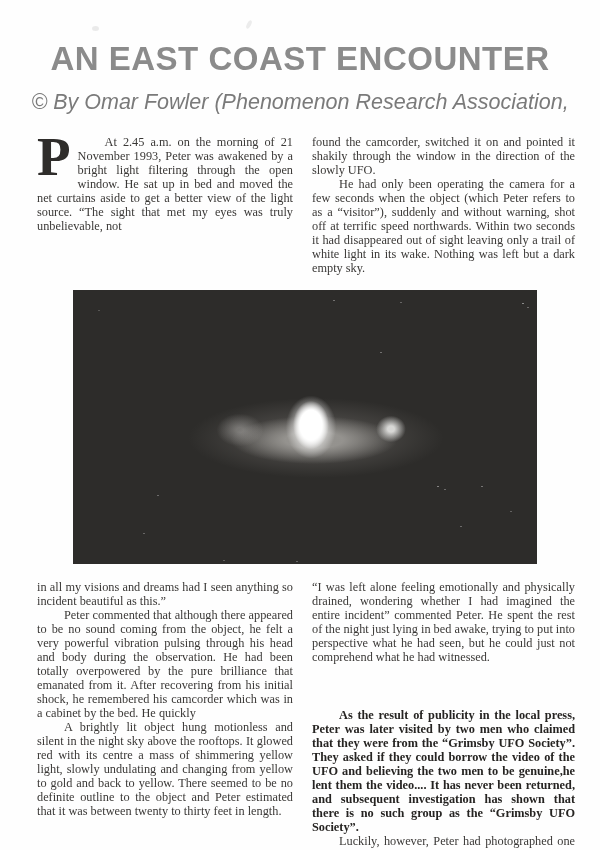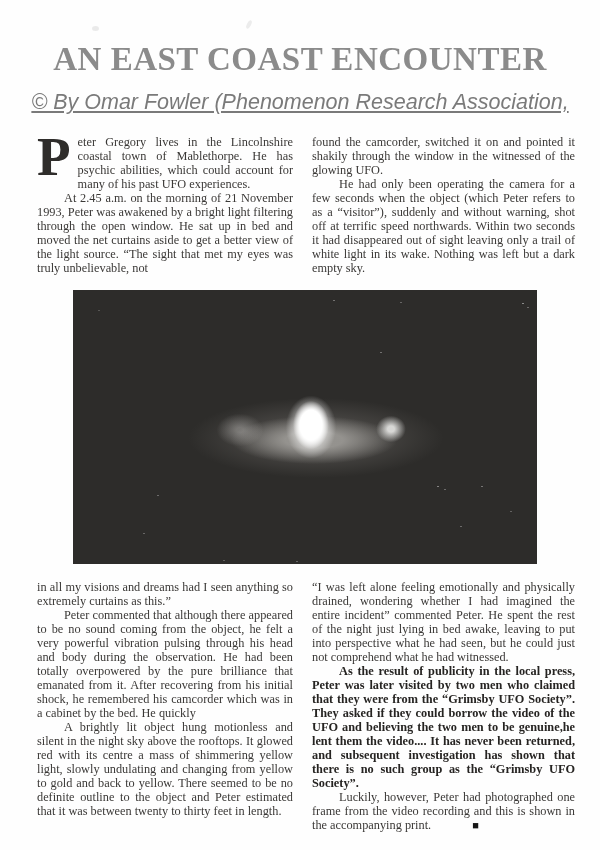--- a/index.html
+++ b/index.html
@@ -13,48 +13,47 @@
     overflow:hidden;
   }
   
   .pspeck { position:absolute; border-radius:50%; background:rgba(110,110,110,0.14); }
   .pspeck.a { left:92px; top:26px; width:7px; height:5px; }
   .pspeck.b { left:247px; top:20px; width:4px; height:9px; transform:rotate(28deg); background:rgba(110,110,110,0.12); }
 
   .title {
     margin:40px 18px 0;
     text-align:center;
-    font-family:Liberation Serif, serif;
+    font-family:Liberation Sans, sans-serif;
     font-weight:bold;
     font-size:33px;
     line-height:38px;
     letter-spacing:0.5px;
     color:#8b8b8b;
   }
   .byline {
     margin-top:11px;
     text-align:center;
     font-family:"Liberation Sans", sans-serif;
     font-style:italic;
     font-size:21.5px;
     line-height:26px;
     color:#7a7a7a;
-    text-decoration:underline;
   }
 
   .cols { display:flex; padding-left:37px; padding-right:25px; }
   .col { text-align:justify; }
   .col.left  { width:256px; margin-right:19px; flex:none; }
   .col.right { width:263px; flex:none; }
   .cols.top { margin-top:20px; }
   .cols.bottom { margin-top:16px; }
 
   .col p { margin:0; font-size:12.3px; line-height:14px; text-align:justify; }
   .col p.ind { text-indent:27px; }
-  .col p.bold { font-weight:bold; color:#262422; }
+  .col p.bold { font-weight:bold; color:#262422;margin-top:44px; }
 
   .dropcap {
     float:left;
     font-family:"Liberation Serif", serif;
     font-weight:bold;
     font-size:55px;
     line-height:40px;
     height:41px;
     padding:2px 7px 0 0;
     color:#2f2d2b;
@@ -110,39 +109,39 @@
   <div class="pspeck b"></div>
 
   <h1 class="title">AN EAST COAST ENCOUNTER</h1>
 
   <div class="byline">
     <div>© By Omar Fowler (Phenomenon Research Association,</div>
   </div>
 
   <div class="cols top">
     <div class="col left">
-      <p><span class="dropcap">P</span><span>eter Gregory lives in the Lincolnshire coastal town of Mablethorpe.  He has psychic abilities, which could account for many of his past UFO experiences.</span></p>
+      <p><span class="dropcap">P</span></p>
       <p class="ind">At 2.45 a.m. on the morning of 21 November 1993, Peter was awakened by a bright light filtering through the open window.  He sat up in bed and moved the net curtains aside to get a better view of the light source.  “The sight that met my eyes was truly unbelievable, not</p>
     </div>
     <div class="col right">
-      <p>found the camcorder, switched it on and pointed it shakily through the window in the witnessed of the glowing UFO.</p>
+      <p>found the camcorder, switched it on and pointed it shakily through the window in the direction of the slowly UFO.</p>
       <p class="ind">He had only been operating the camera for a few seconds when the object (which Peter refers to as a “visitor”), suddenly and without warning, shot off at terrific speed northwards.  Within two seconds it had disappeared out of sight leaving only a trail of white light in its wake.  Nothing was left but a dark empty sky.</p>
     </div>
   </div>
 
   <div class="photo">
     <div class="scratches"></div>
   </div>
 
   <div class="cols bottom">
     <div class="col left">
-      <p>in all my visions and dreams had I seen anything so extremely curtains as this.”</p>
+      <p>in all my visions and dreams had I seen anything so incident beautiful as this.”</p>
       <p class="ind">Peter commented that although there appeared to be no sound coming from the object, he felt a very powerful vibration pulsing through his head and body during the observation.  He had been totally overpowered by the pure brilliance that emanated from it.  After recovering from his initial shock, he remembered his camcorder which was in a cabinet by the bed.  He quickly</p>
       <p class="ind">A brightly lit object hung motionless and silent in the night sky above the rooftops.  It glowed red with its centre a mass of shimmering yellow light, slowly undulating and changing from yellow to gold and back to yellow.  There seemed to be no definite outline to the object and Peter estimated that it was between twenty to thirty feet in length.</p>
     </div>
     <div class="col right">
-      <p>“I was left alone feeling emotionally and physically drained, wondering whether I had imagined the entire incident” commented Peter.  He spent the rest of the night just lying in bed awake, leaving to put into perspective what he had seen, but he could just not comprehend what he had witnessed.</p>
+      <p>“I was left alone feeling emotionally and physically drained, wondering whether I had imagined the entire incident” commented Peter.  He spent the rest of the night just lying in bed awake, trying to put into perspective what he had seen, but he could just not comprehend what he had witnessed.</p>
       <p class="ind bold">As the result of publicity in the local press, Peter was later visited by two men who claimed that they were from the “Grimsby UFO Society”.  They asked if they could borrow the video of the UFO and believing the two men to be genuine,he lent them the video....  It has never been returned, and subsequent investigation has shown that there is no such group as the “Grimsby UFO Society”.</p>
       <p class="ind"><span>Luckily, however, Peter had photographed one frame from the video recording and this is shown in the accompanying print.</span><span class="endmark">■</span></p>
     </div>
   </div>
 
 </div>
 
 </body></html>

